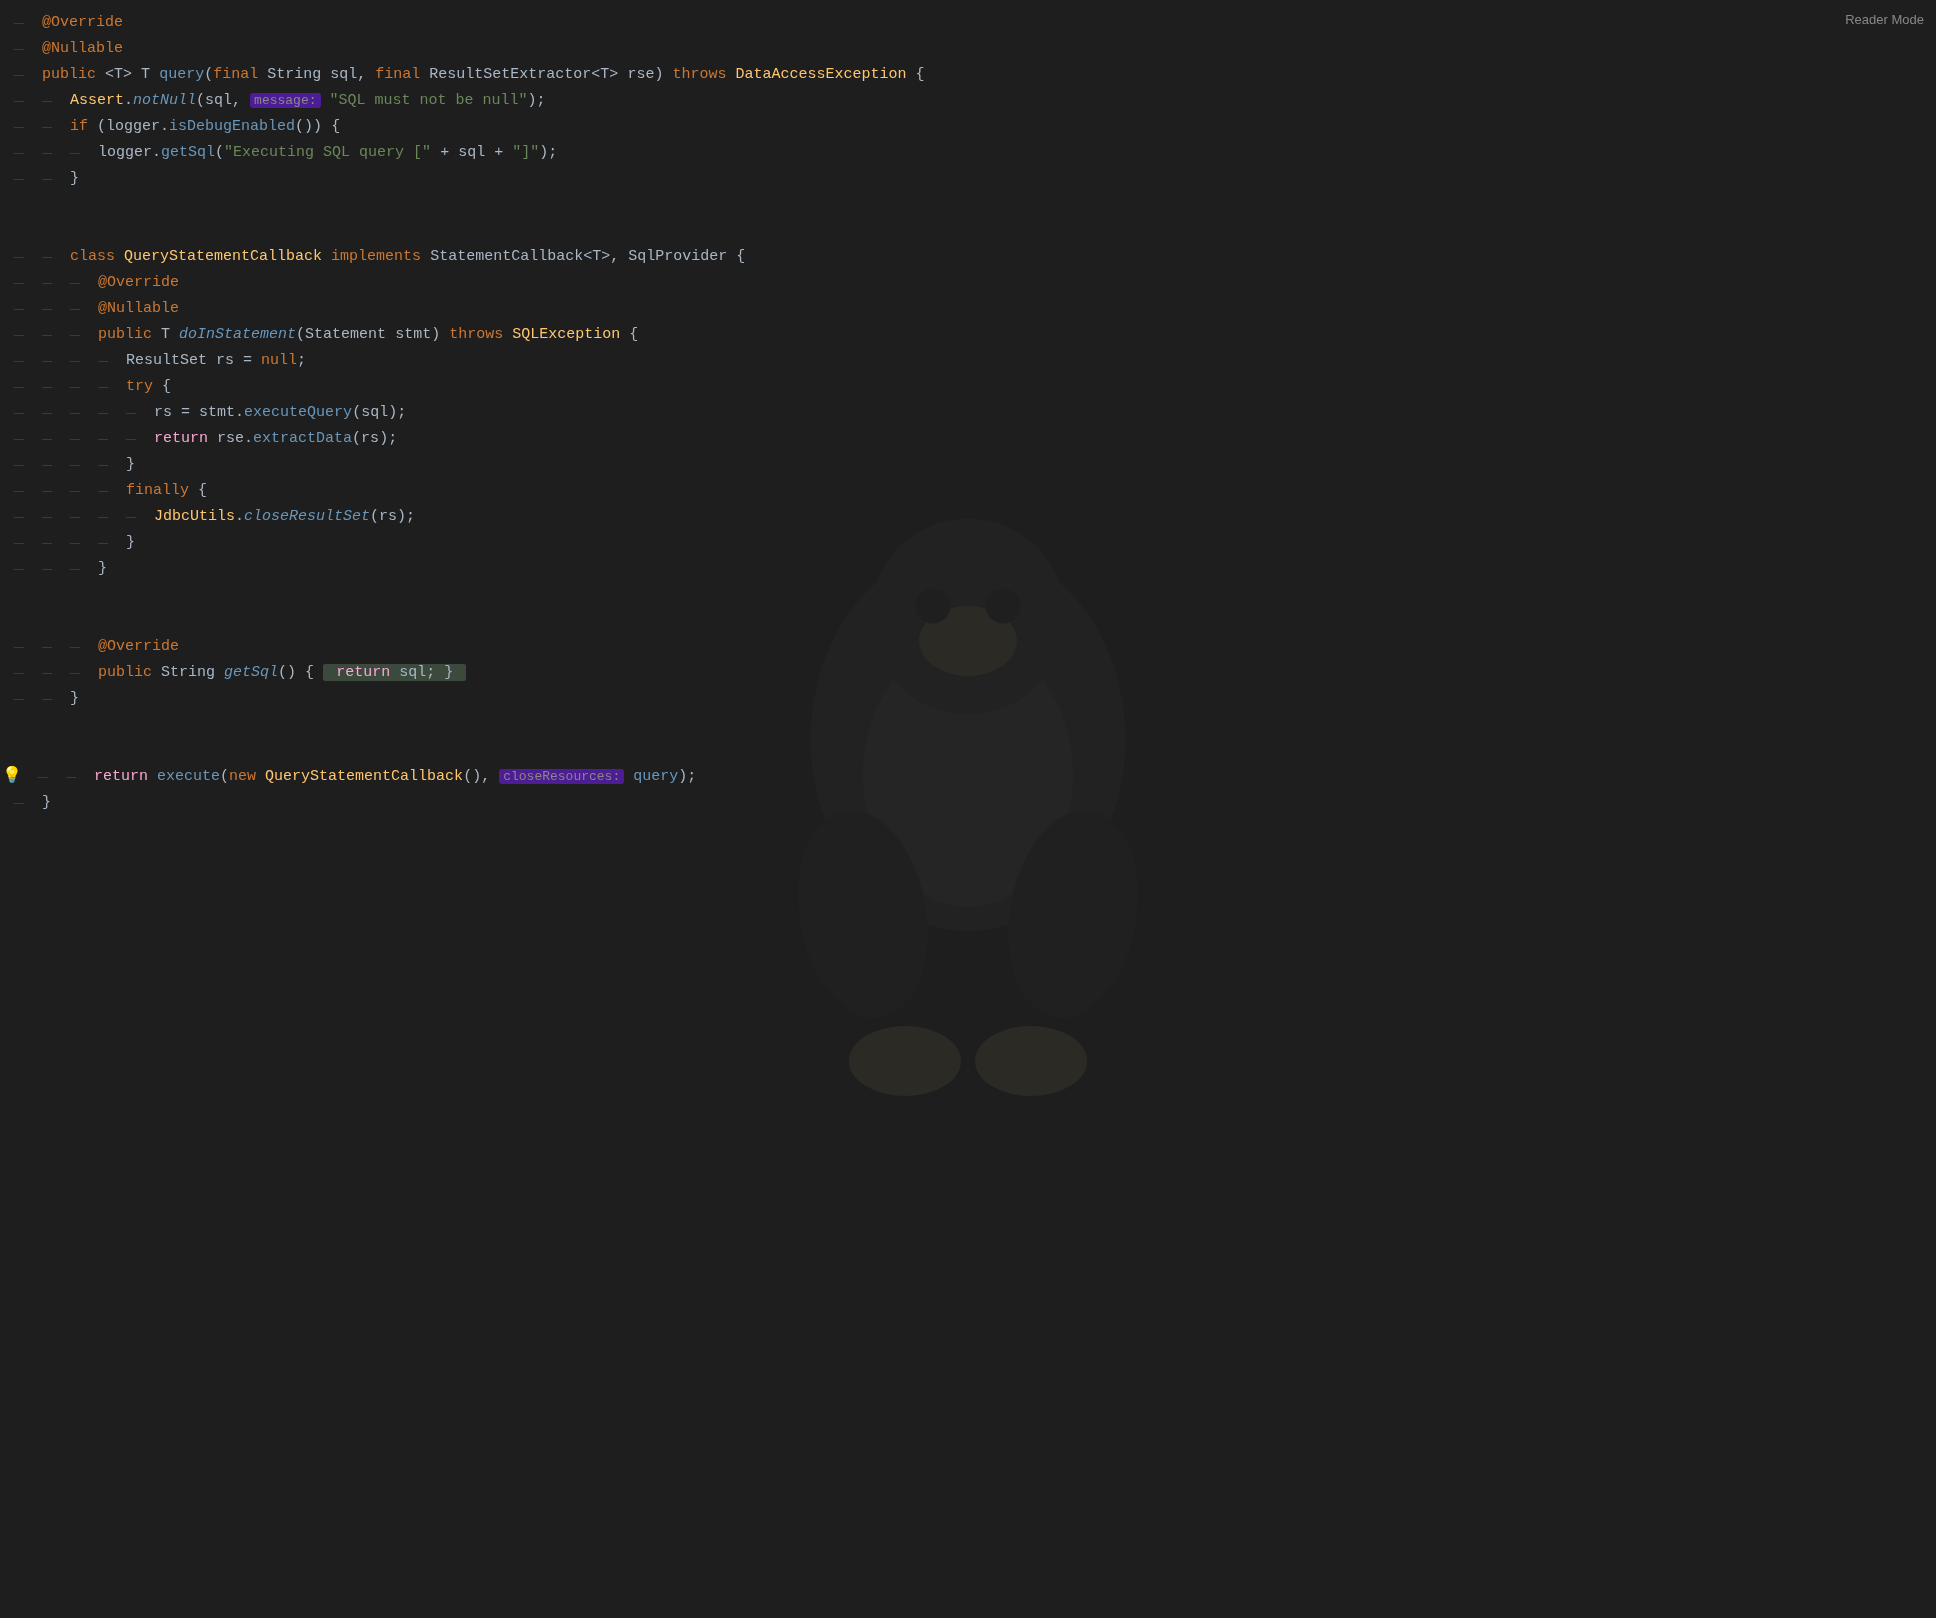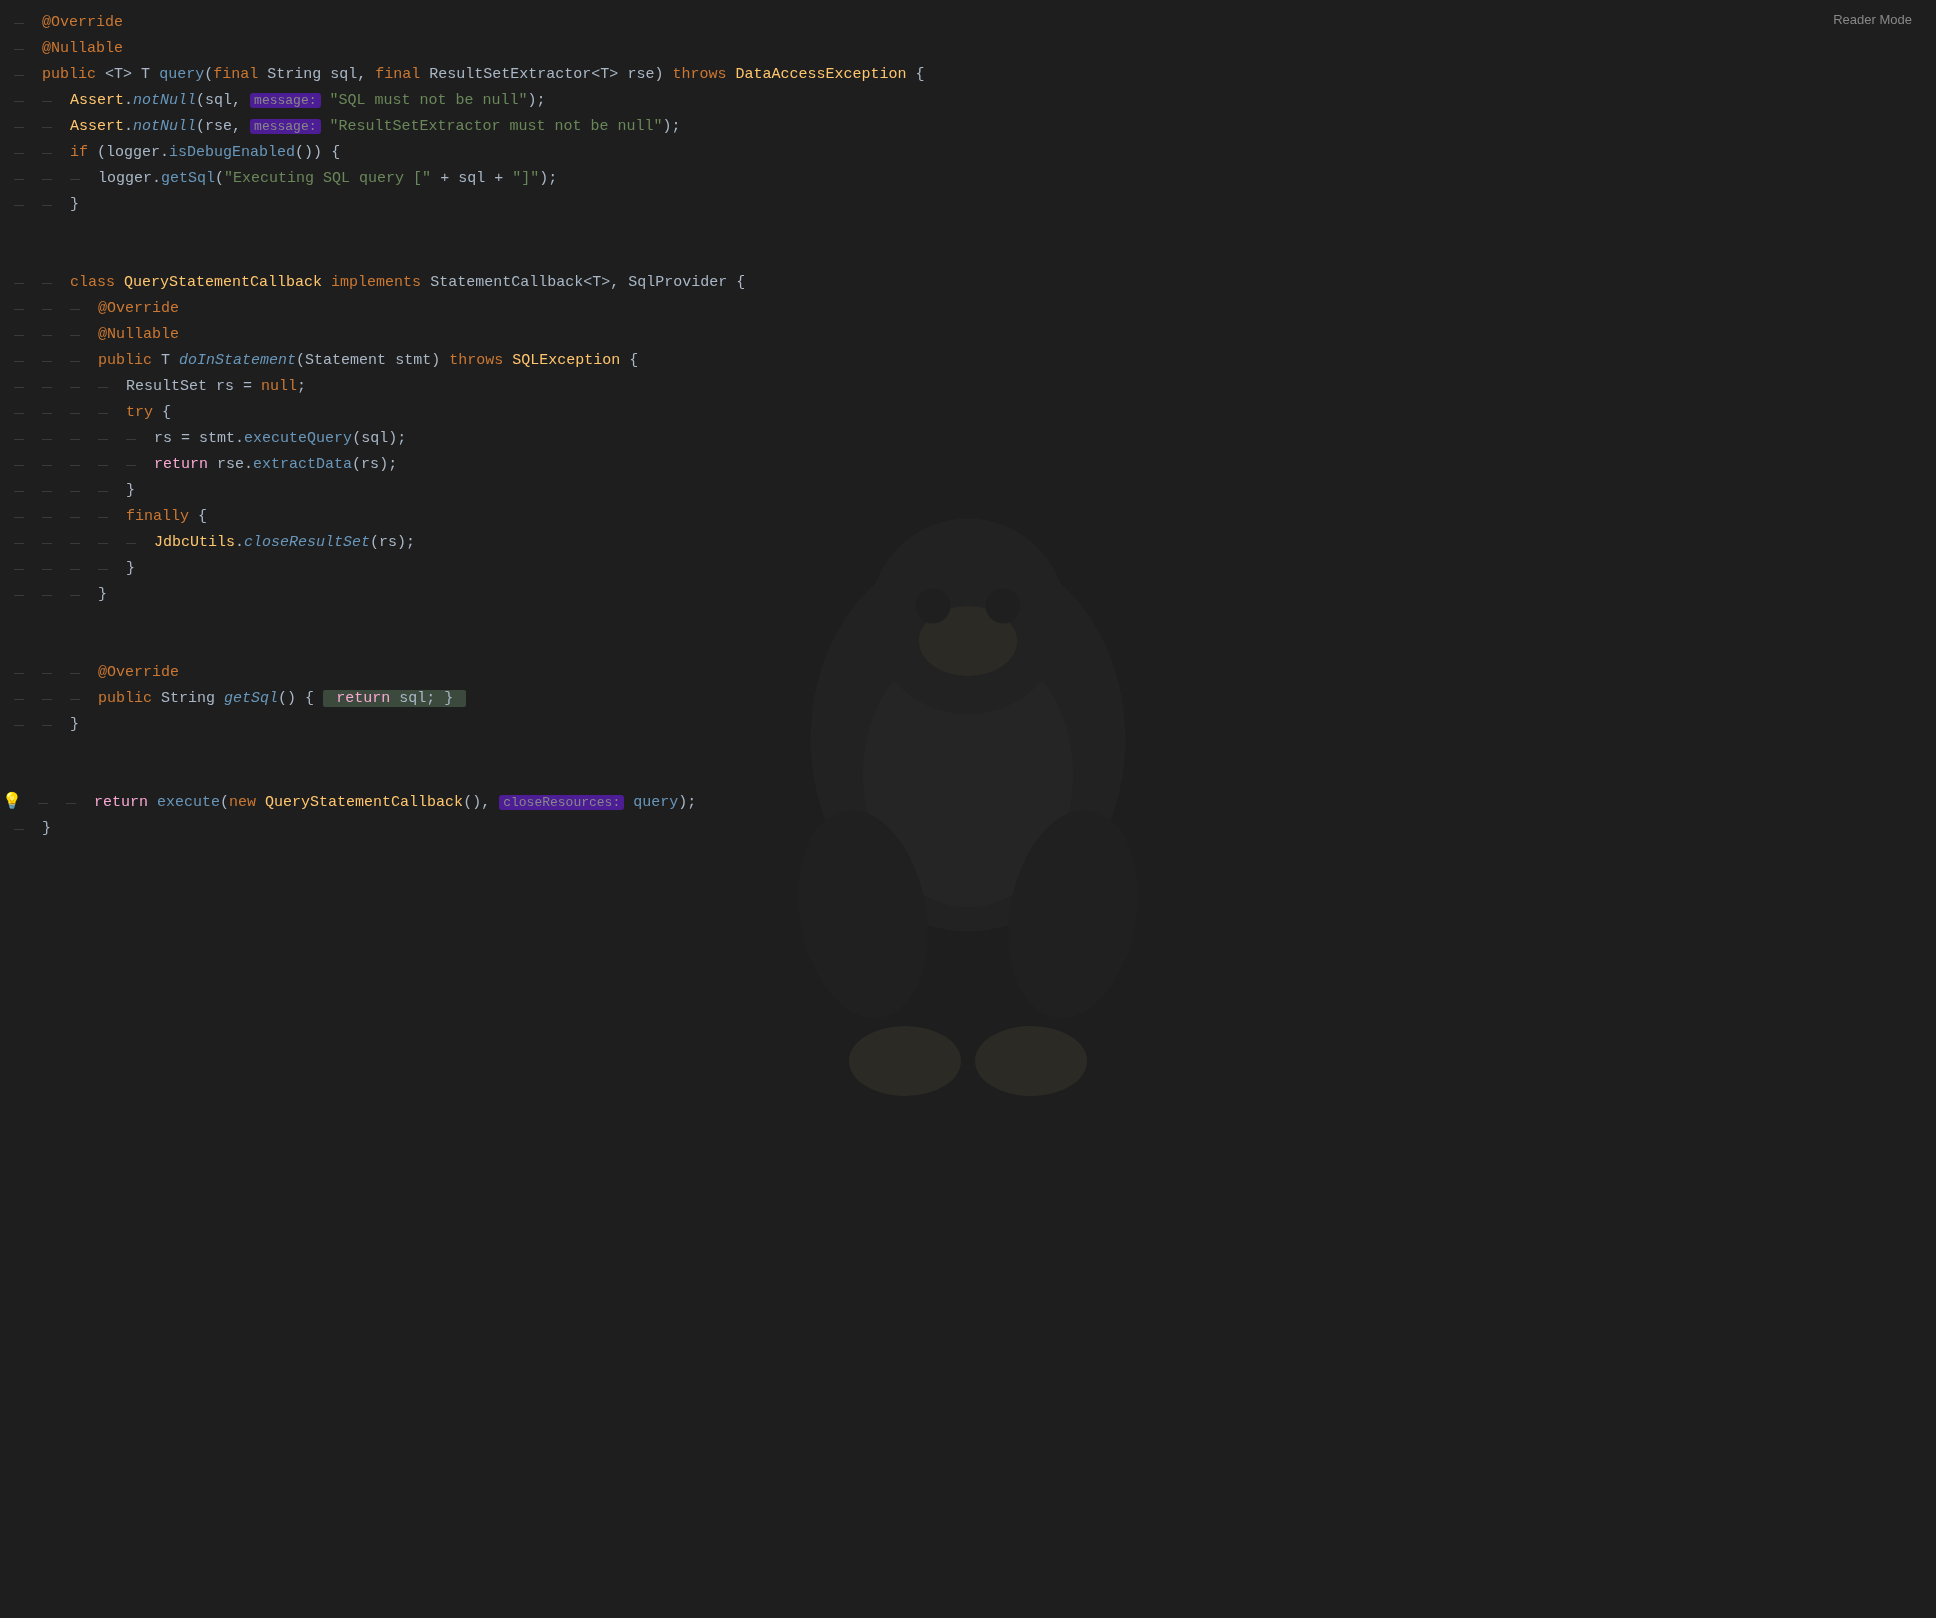--- a/index.html
+++ b/index.html
@@ -35,21 +35,21 @@
 
     .code-container {
       position: relative;
       z-index: 1;
       padding: 10px 0 10px 0;
     }
 
     .reader-mode {
       position: absolute;
       top: 10px;
-      right: 24px;
+      right: 12px;
       color: #888;
       font-family: sans-serif;
       font-size: 13px;
       z-index: 10;
     }
 
     .code-line {
       display: flex;
       align-items: center;
       min-height: 26px;
@@ -187,27 +187,20 @@
   </div>
 
   <div class="code-line">
     <div class="indent-guides">
       <div class="guide dash"></div>
       <div class="guide dash"></div>
     </div>
     <div class="code-content"><span class="c-class">Assert</span><span class="c-punct">.</span><span class="c-italic-method">notNull</span><span class="c-punct">(</span><span class="c-var">sql</span><span class="c-punct">,</span> <span class="c-hint">message:</span> <span class="c-string">"SQL must not be null"</span><span class="c-punct">);</span></div>
   </div>
 
-  <div class="code-line">
-    <div class="indent-guides">
-      <div class="guide dash"></div>
-      <div class="guide dash"></div>
-    </div>
-    <div class="code-content"><span class="c-class">Assert</span><span class="c-punct">.</span><span class="c-italic-method">notNull</span><span class="c-punct">(</span><span class="c-var">rse</span><span class="c-punct">,</span> <span class="c-hint">message:</span> <span class="c-string">"ResultSetExtractor must not be null"</span><span class="c-punct">);</span></div>
-  </div>
 
   <div class="code-line">
     <div class="indent-guides">
       <div class="guide dash"></div>
       <div class="guide dash"></div>
     </div>
     <div class="code-content"><span class="c-keyword">if</span> <span class="c-punct">(</span><span class="c-var">logger</span><span class="c-punct">.</span><span class="c-method">isDebugEnabled</span><span class="c-punct">())</span> <span class="c-punct">{</span></div>
   </div>
 
   <div class="code-line">

